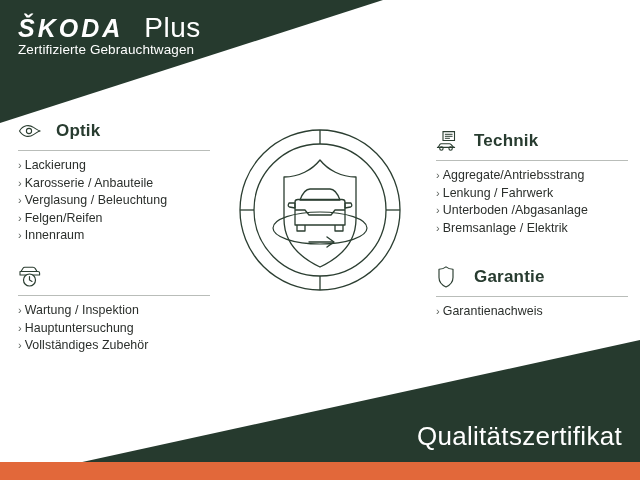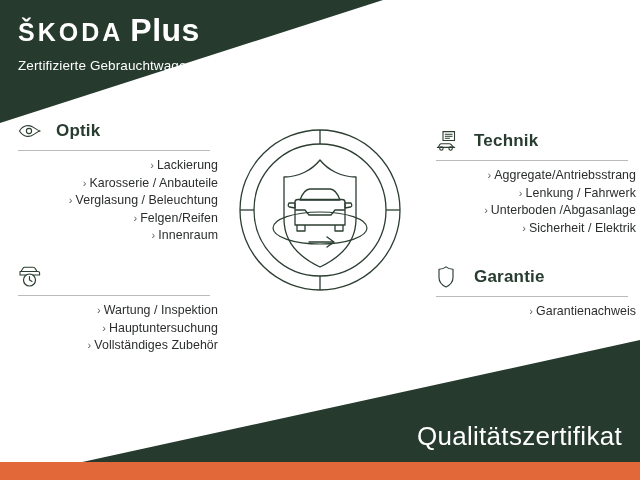--- a/index.html
+++ b/index.html
@@ -48,30 +48,31 @@
   }
   .logo-line1 {
     font-size: 25px;
     letter-spacing: 1.5px;
     line-height: 1;
     white-space: nowrap;
   }
   .logo-brand {
     font-weight: 700;
     letter-spacing: 3px;
+    font-style: italic;
   }
   .logo-plus {
-    font-weight: 700;
+    font-weight: 400;
     letter-spacing: 0.5px;
-    margin-left: 7px;
-    font-size: 32px;
+    margin-left: 21px;
+    font-size: 28px;
   }
   .logo-line2 {
     font-size: 13.5px;
-    margin-top: 12px;
+    margin-top: 0;
     letter-spacing: 0.1px;
     white-space: nowrap;
     font-weight: 400;
   }
 
   
   .col {
     position: absolute;
     width: 200px;
   }
@@ -115,21 +116,20 @@
     list-style: none;
     margin: 0;
     padding: 0;
   }
   ul.sec-list li {
     font-size: 12.4px;
     color: #2b2f2c;
     line-height: 17.6px;
     white-space: nowrap;
     letter-spacing: 0.05px;
-    text-align: right;
   }
   .chev {
     color: #5c625d;
     margin-right: 3px;
     font-size: 11px;
   }
 
   
   .emblem {
     position: absolute;
@@ -217,21 +217,21 @@
           <circle cx="14.6" cy="18.6" r="1.7" fill="none" stroke="#2b3e31" stroke-width="1.1"></circle>
         </svg>
       </span>
       <span class="sec-title">Technik</span>
     </div>
     <div class="sec-rule"></div>
     <ul class="sec-list">
       <li><span class="chev">›</span><span>Aggregate/Antriebsstrang</span></li>
       <li><span class="chev">›</span><span>Lenkung / Fahrwerk</span></li>
       <li><span class="chev">›</span><span>Unterboden /Abgasanlage</span></li>
-      <li><span class="chev">›</span><span>Sicherheit / Elektrik</span></li>
+      <li><span class="chev">›</span><span>Bremsanlage / Elektrik</span></li>
     </ul>
   </div>
 
   <div class="col col-right sec-garantie">
     <div class="sec-head">
       <span class="sec-icon">
         <svg width="20" height="22" viewBox="0 0 20 22">
           <path d="M3 3.2 C6 3.2, 8.4 2.2, 10 0.9 C11.6 2.2, 14 3.2, 17 3.2 L17 11.5 C17 16.2, 13.6 19.3, 10 21 C6.4 19.3, 3 16.2, 3 11.5 Z" fill="none" stroke="#2b3e31" stroke-width="1.15" stroke-linejoin="round"></path>
         </svg>
       </span>

